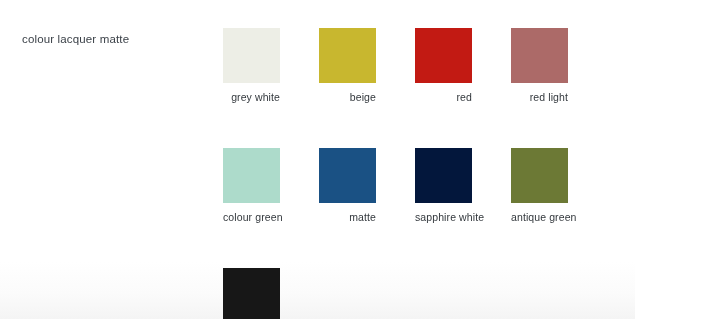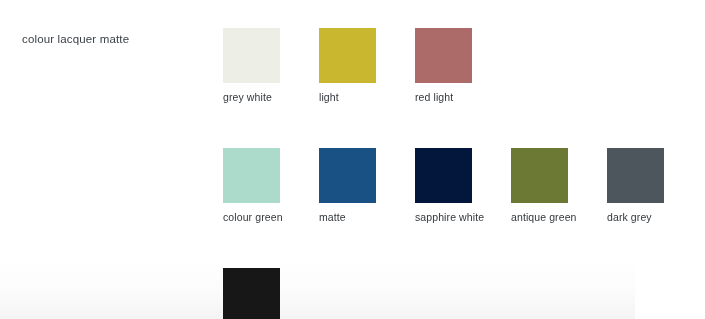--- a/index.html
+++ b/index.html
@@ -32,20 +32,21 @@
   #swatch-grid {
     position: absolute;
     left: 223px;
     top: 28px;
     width: 470px;
   }
   .swatch-row {
     display: flex;
     flex-direction: row;
     margin-bottom: 44px;
+    text-align: right;
   }
   .swatch-row:last-child {
     margin-bottom: 0;
   }
   .swatch-cell {
     width: 57px;
     margin-right: 39px;
     flex: 0 0 auto;
   }
   .swatch-chip {
@@ -70,21 +71,25 @@
   <div id="option-label">colour lacquer matte</div>
 
   <div id="swatch-grid">
       <div class="swatch-row">
         <div class="swatch-cell">
           <span class="swatch-chip" style="background: rgb(237, 238, 230);"></span>
           <div class="swatch-label">grey white</div>
         </div>
         <div class="swatch-cell">
           <span class="swatch-chip" style="background: rgb(200, 183, 47);"></span>
-          <div class="swatch-label">light</div>
+          <div class="swatch-label">beige</div>
+        </div>
+        <div class="swatch-cell">
+          <span class="swatch-chip" style="background: rgb(194, 26, 19);"></span>
+          <div class="swatch-label">red</div>
         </div>
         <div class="swatch-cell">
           <span class="swatch-chip" style="background: rgb(172, 106, 104);"></span>
           <div class="swatch-label">red light</div>
         </div>
       </div>
       <div class="swatch-row">
         <div class="swatch-cell">
           <span class="swatch-chip" style="background: rgb(173, 219, 203);"></span>
           <div class="swatch-label">colour green</div>
@@ -94,24 +99,20 @@
           <div class="swatch-label">matte</div>
         </div>
         <div class="swatch-cell">
           <span class="swatch-chip" style="background: rgb(3, 23, 60);"></span>
           <div class="swatch-label">sapphire white</div>
         </div>
         <div class="swatch-cell">
           <span class="swatch-chip" style="background: rgb(108, 121, 53);"></span>
           <div class="swatch-label">antique green</div>
         </div>
-        <div class="swatch-cell">
-          <span class="swatch-chip" style="background: rgb(77, 86, 92);"></span>
-          <div class="swatch-label">dark grey</div>
-        </div>
       </div>
       <div class="swatch-row">
         <div class="swatch-cell">
           <span class="swatch-chip" style="background: rgb(23, 23, 23);"></span>
         </div>
       </div>
     </div>
 
 </div>
 

